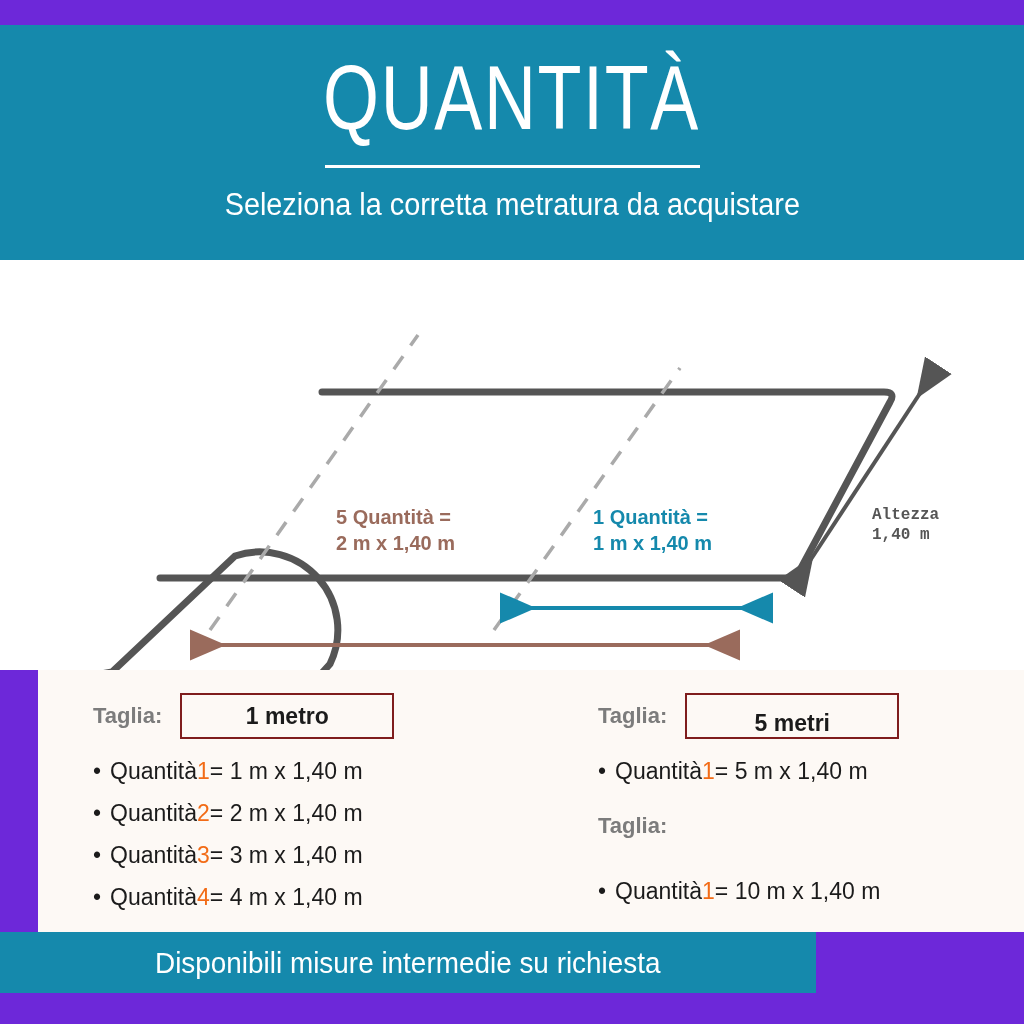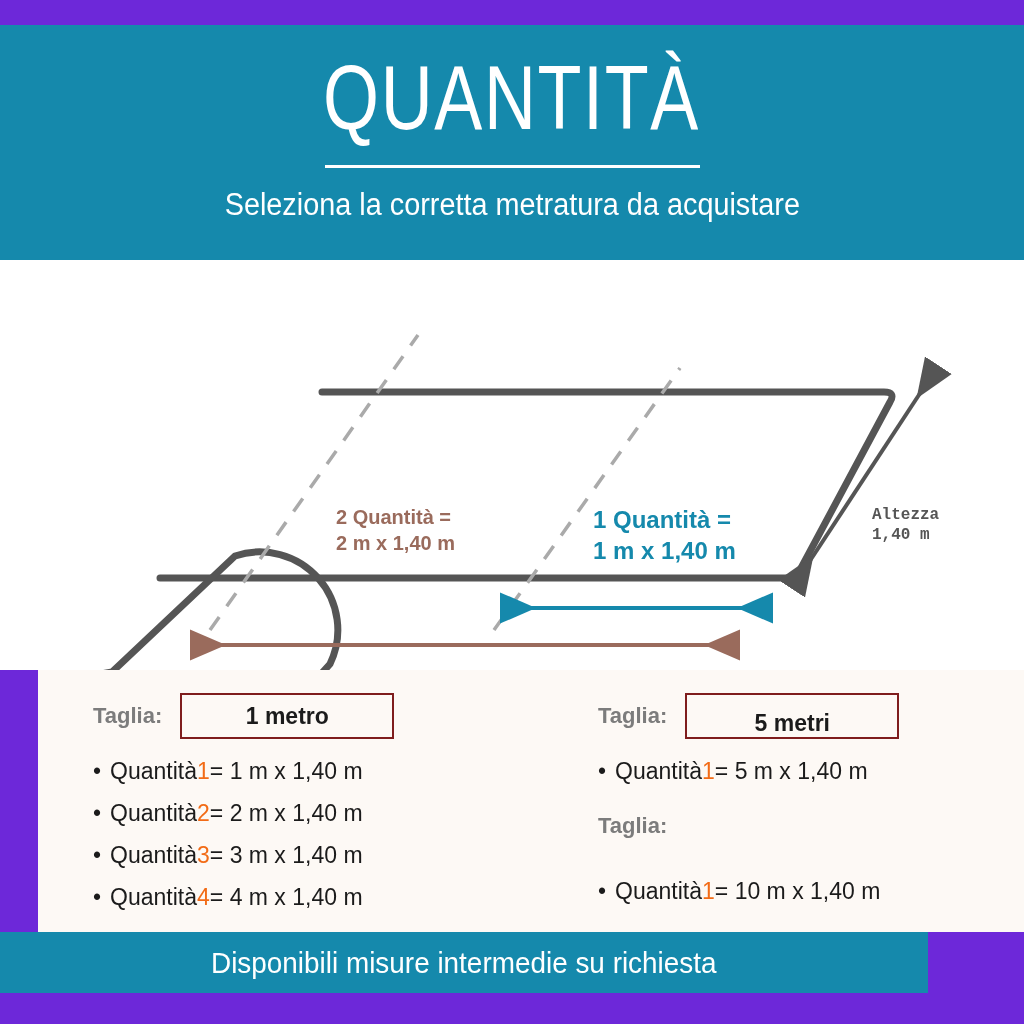--- a/index.html
+++ b/index.html
@@ -45,21 +45,21 @@
     position:absolute;left:0;top:260px;width:1024px;height:410px;background:#ffffff;
   }
   .diagram svg{position:absolute;left:0;top:0;}
   .lbl{
     position:absolute;
     font-weight:bold;
     line-height:1.28;
     white-space:nowrap;
   }
   .lbl-brown{color:#9A6B5C;font-size:20px;left:336px;top:245px;}
-  .lbl-teal{color:#1589AC;font-size:24px;left:593px;top:245px;}
+  .lbl-teal{color:#1589AC;font-size:20px;left:593px;top:245px;}
   .lbl-gray{color:#555555;font-size:16px;left:872px;top:245px;font-family:Liberation Mono, monospace;}
 
   
   .panel{
     position:absolute;left:0;top:670px;width:1024px;height:262px;
     background:#FDF9F5;
     margin-left:38px;
   }
   .col{position:absolute;top:0;width:512px;height:262px;}
   .col-left{left:0;}
@@ -106,21 +106,21 @@
 
   
   .col-right .taglia-row-1{position:absolute;left:48px;top:23px;}
   .col-right .taglia-row-2{position:absolute;left:48px;top:143px;}
   .col-right .taglia-box{width:210px;align-items:flex-end;}
   .col-right .qlist-1{position:absolute;left:48px;top:88px;}
   .col-right .qlist-2{position:absolute;left:48px;top:208px;}
 
   
   .footer{
-    position:absolute;left:0;top:932px;width:928px;height:61px;
+    position:absolute;left:0;top:932px;width:816px;height:61px;
     background:#1589AC;
     display:flex;align-items:center;justify-content:center;
   }
   .footer-text{
     color:#ffffff;font-size:30px;font-weight:400;
     transform:scaleX(0.93);white-space:nowrap;
   }
 </style>
 </head>
 <body>
@@ -182,21 +182,21 @@
       </g>
 
       <line x1="506" y1="348" x2="767" y2="348" stroke="#1589AC" stroke-width="4" marker-start="url(#arrTealStart)" marker-end="url(#arrTeal)"></line>
 
       <line x1="196" y1="385" x2="734" y2="385" stroke="#9A6B5C" stroke-width="4" marker-start="url(#arrBrownStart)" marker-end="url(#arrBrown)"></line>
 
       <line x1="796" y1="322" x2="934" y2="112" stroke="#555555" stroke-width="4" marker-start="url(#arrGrayStart)" marker-end="url(#arrGray)"></line>
     </svg>
 
     <div class="lbl lbl-brown">
-      <div>2 Quantità =</div>
+      <div>5 Quantità =</div>
       <div>2 m x 1,40 m</div>
     </div>
 
     <div class="lbl lbl-teal">
       <div>1 Quantità =</div>
       <div>1 m x 1,40 m</div>
     </div>
 
     <div class="lbl lbl-gray">
       <div>Altezza</div>

